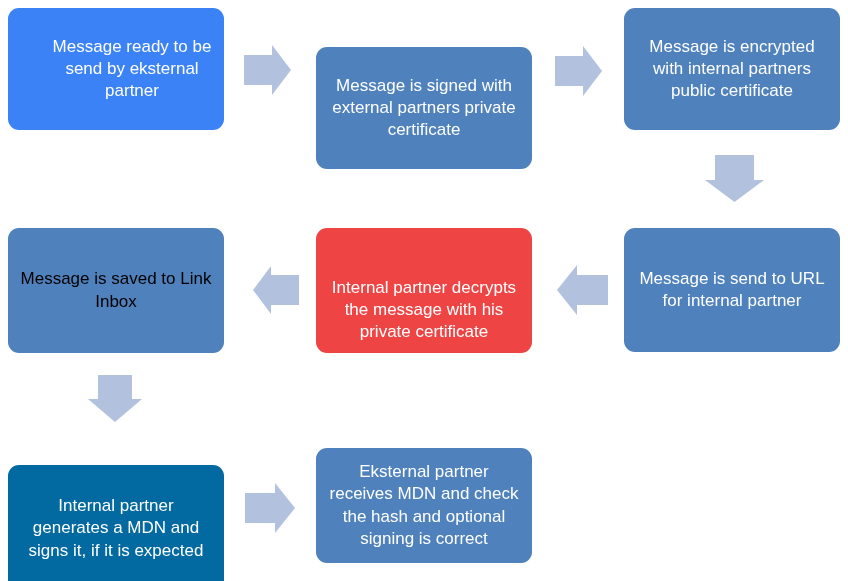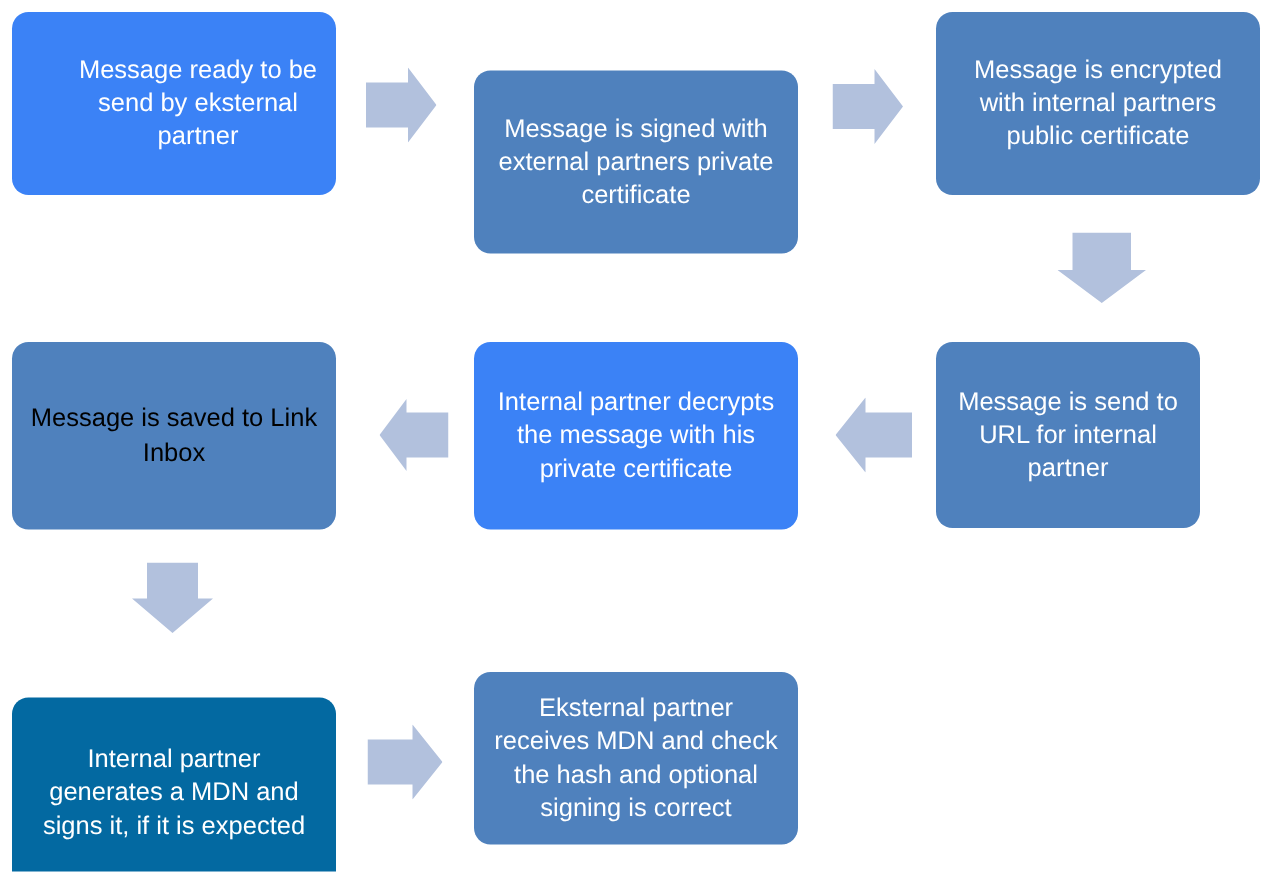--- a/index.html
+++ b/index.html
@@ -30,21 +30,21 @@
   .flow-box p {
     margin: 4px 0;
   }
   .arrow {
     position: absolute;
   }
   
   #box-1 { left: 8px;   top: 8px;   width: 216px; height: 122px; }
   #box-2 { left: 316px; top: 8px;   width: 216px; height: 122px; margin-top: 39px; }
   #box-3 { left: 624px; top: 8px;   width: 216px; height: 122px; }
-  #box-4 { left: 624px; top: 228px; width: 176px; height: 124px; }
+  #box-4 { left: 624px; top: 228px; width: 216px; height: 124px; }
   #box-5 { left: 316px; top: 228px; width: 216px; height: 125px; }
   #box-6 { left: 8px;   top: 228px; width: 216px; height: 125px; }
   #box-7 { left: 8px;   top: 448px; width: 216px; height: 127px; }
   #box-8 { left: 316px; top: 448px; width: 216px; height: 115px; }
 
   #arrow-1 { left: 244px; top: 45px;  }
   #arrow-2 { left: 555px; top: 46px;  }
   #arrow-3 { left: 705px; top: 155px; }
   #arrow-4 { left: 557px; top: 265px; }
   #arrow-5 { left: 253px; top: 266px; }
@@ -81,21 +81,21 @@
   </svg>
 
   <div class="flow-box" id="box-4" style="background-color: rgb(79, 129, 189); color: rgb(255, 255, 255);">
     <p>Message is send to URL for internal partner</p>
   </div>
 
   <svg class="arrow" id="arrow-4" width="51" height="50" viewBox="0 0 51 50">
     <polygon points="51,10 20,10 20,0 0,25 20,50 20,40 51,40" fill="#b2c1dd"></polygon>
   </svg>
 
-  <div class="flow-box" id="box-5" style="background-color: #3b82f6; color: rgb(255, 255, 255);">
+  <div class="flow-box" id="box-5" style="background-color: #ef4444; color: rgb(255, 255, 255); justify-content: flex-end;">
     <p>Internal partner decrypts the message with his private certificate</p>
   </div>
 
   <svg class="arrow" id="arrow-5" width="46" height="48" viewBox="0 0 46 48">
     <polygon points="46,9 18,9 18,0 0,24 18,48 18,39 46,39" fill="#b2c1dd"></polygon>
   </svg>
 
   <div class="flow-box" id="box-6" style="background-color: rgb(79, 129, 189); color: #000000;">
     <p>Message is saved to Link Inbox</p>
   </div>

